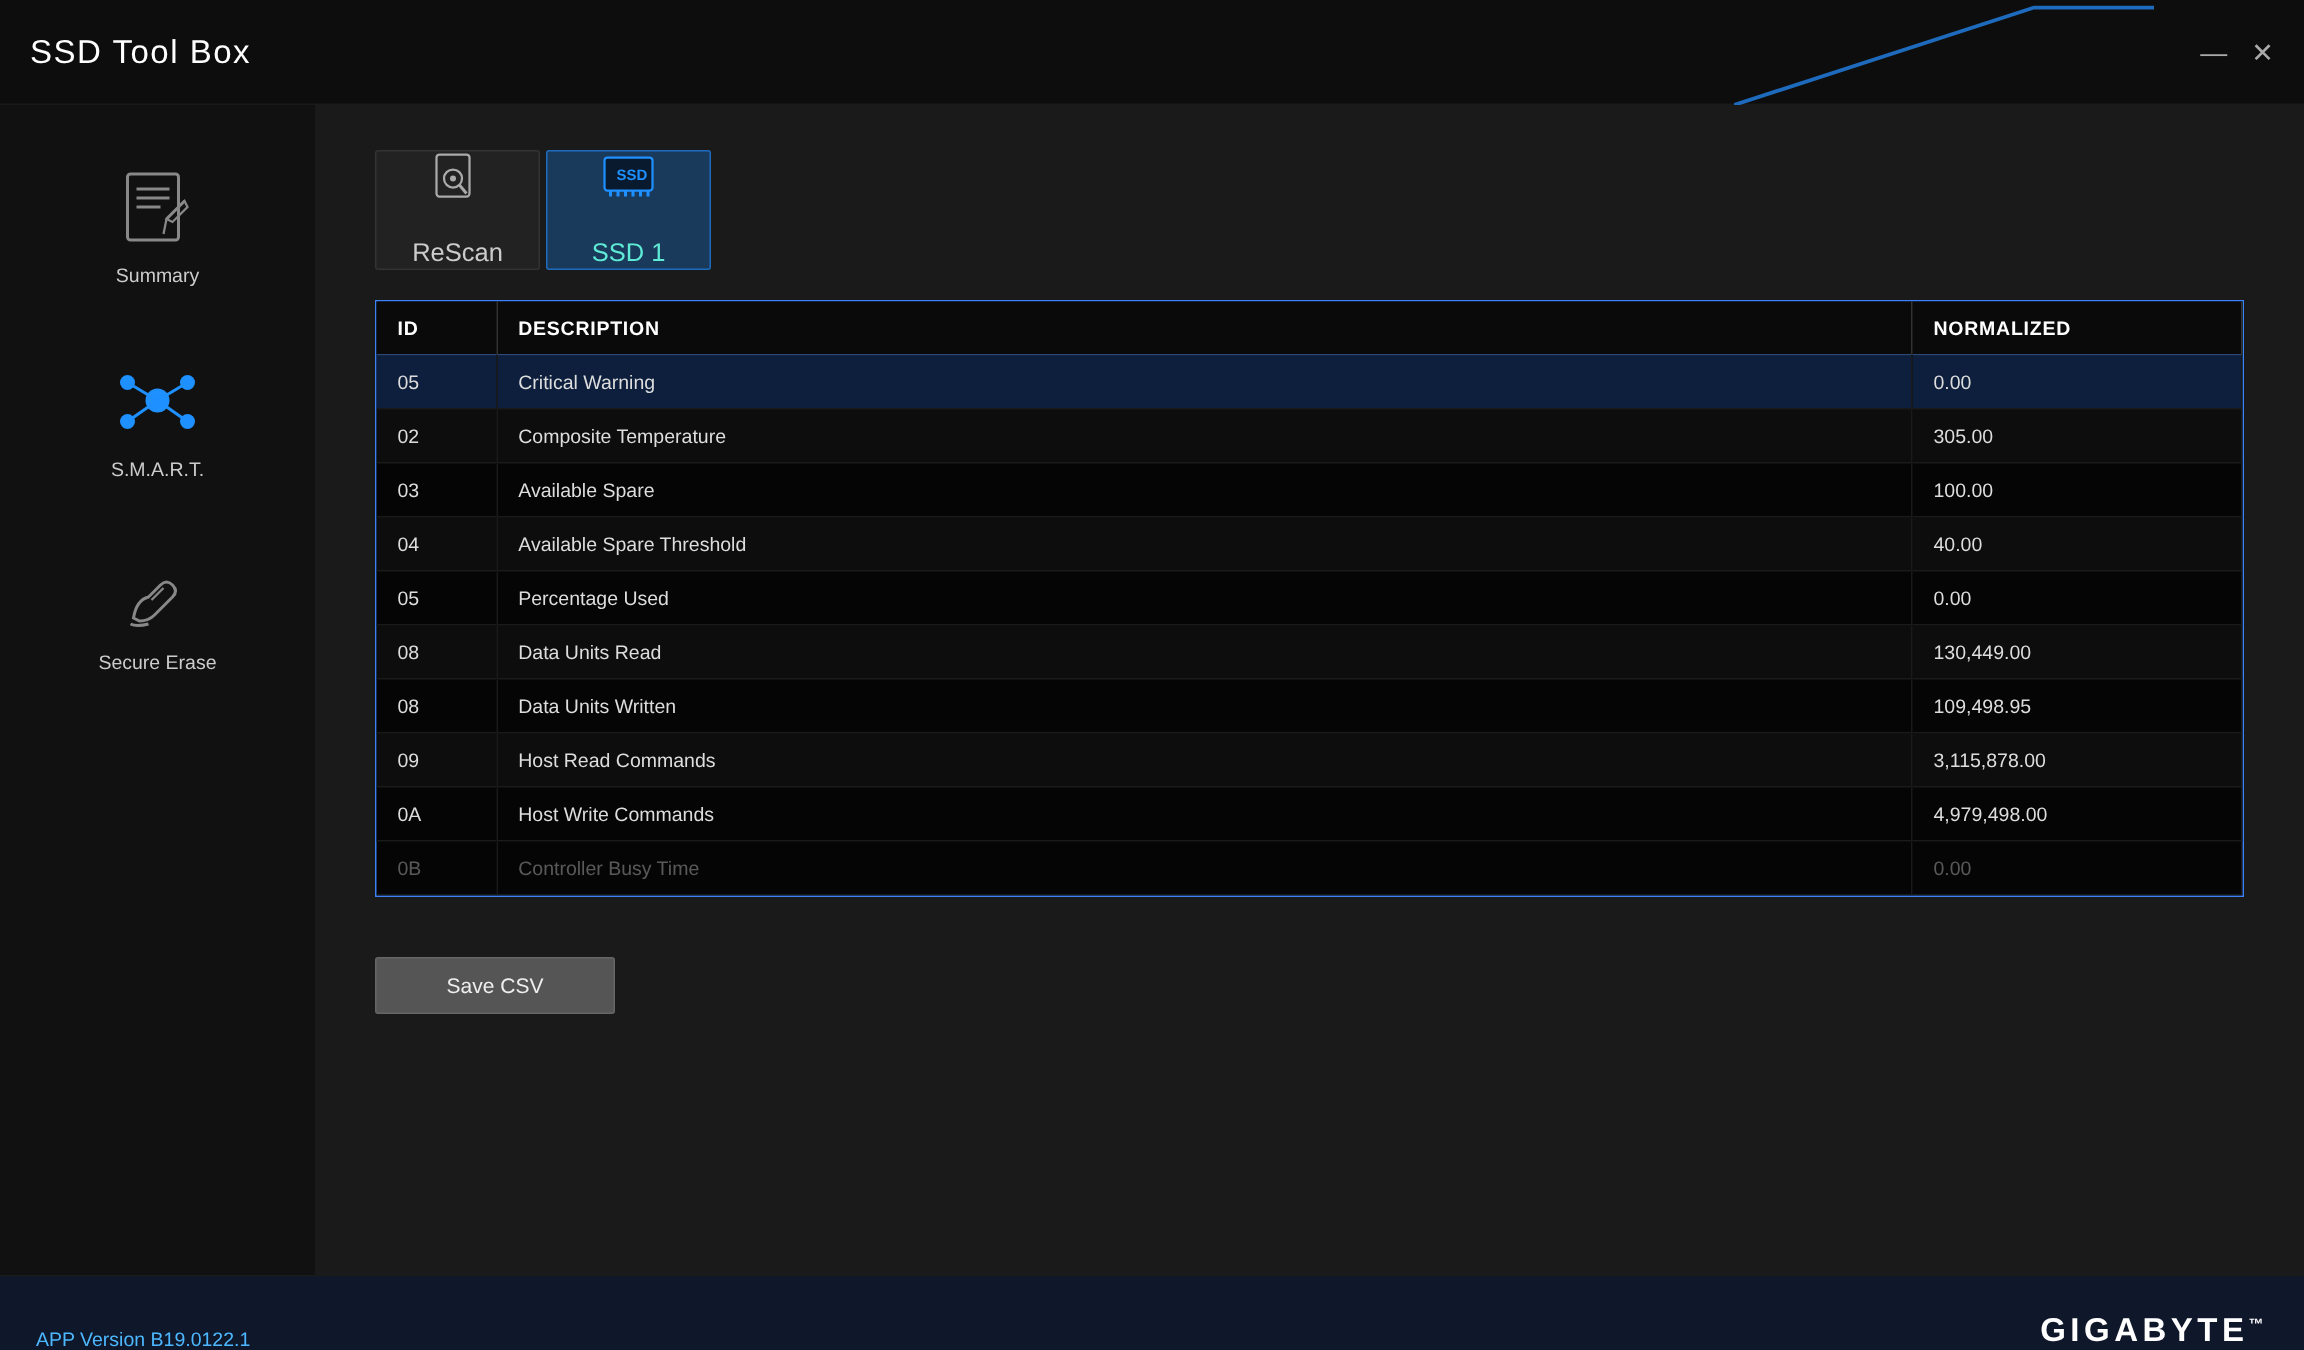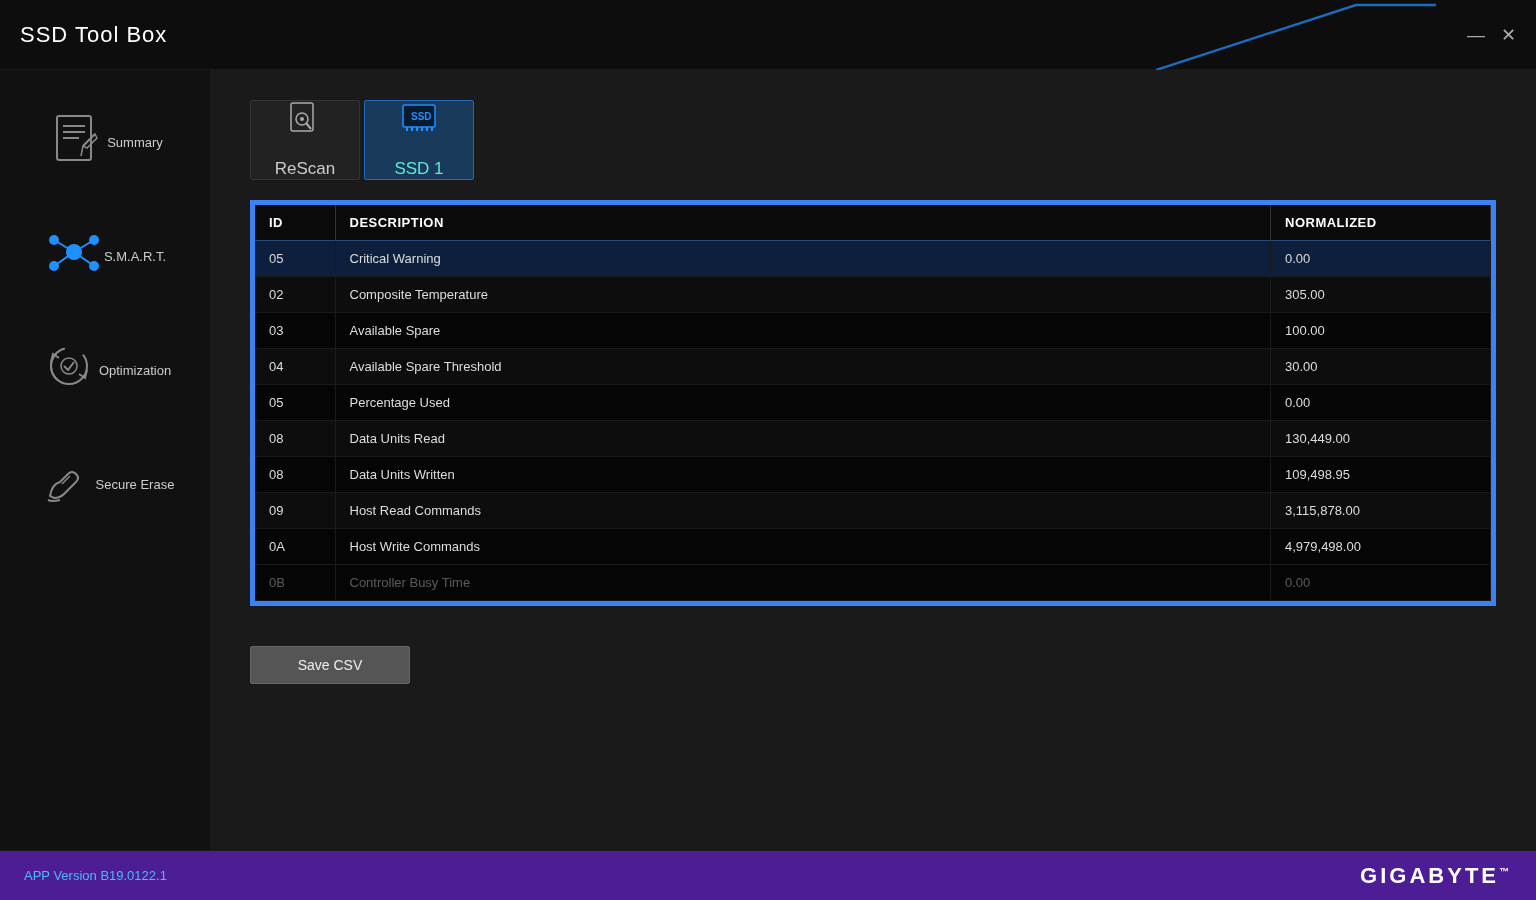--- a/index.html
+++ b/index.html
@@ -79,20 +79,21 @@
       display: flex;
       flex-direction: column;
       align-items: center;
       padding-top: 20px;
       gap: 10px;
       flex-shrink: 0;
     }
 
     .sidebar-item {
       display: flex;
+      flex-direction: column;
       align-items: center;
       justify-content: center;
       width: 160px;
       padding: 18px 10px;
       cursor: pointer;
       border-radius: 4px;
     }
 
     .sidebar-item .icon-wrap {
       width: 60px;
@@ -250,23 +251,23 @@
       width: 160px;
     }
 
     
     .footer {
       position: absolute;
       bottom: 0;
       left: 0;
       right: 0;
       height: 50px;
-      background: #4c1d95;
-      display: flex;
-      align-items: center;
+      background: #0f172a;
+      display: flex;
+      align-items: flex-end;
       justify-content: space-between;
       padding: 0 24px;
       border-top: 1px solid #1a1a1a;
     }
 
     .app-version {
       font-size: 13px;
       color: #aaa;
     }
 
@@ -282,21 +283,21 @@
     }
 
     .brand-logo sup {
       font-size: 10px;
       vertical-align: super;
     }
 
     
     .table-outer {
       position: relative;
-      border: 5px solid #3b82f6;
+      border: 1px solid #3b82f6;
       background: #000;
     }
 
     
     .partial-row {
       opacity: 0.4;
     }
   </style>
 </head>
 <body>
@@ -347,36 +348,20 @@
 
           <circle cx="10" cy="18" r="5" fill="#1e90ff"></circle>
           <circle cx="50" cy="18" r="5" fill="#1e90ff"></circle>
           <circle cx="10" cy="44" r="5" fill="#1e90ff"></circle>
           <circle cx="50" cy="44" r="5" fill="#1e90ff"></circle>
         </svg>
       </div>
       <span class="label">S.M.A.R.T.</span>
     </div>
 
-    <div class="sidebar-item">
-      <div class="icon-wrap">
-        <svg width="52" height="52" viewBox="0 0 52 52" fill="none" xmlns="http://www.w3.org/2000/svg">
-
-          <circle cx="26" cy="26" r="18" stroke="#888" stroke-width="2" fill="none" stroke-dasharray="80 20"></circle>
-          <circle cx="26" cy="26" r="18" stroke="#888" stroke-width="2" fill="none" stroke-dasharray="30 70" stroke-dashoffset="60"></circle>
-
-          <circle cx="26" cy="26" r="8" stroke="#888" stroke-width="1.5" fill="none"></circle>
-          <polyline points="21,26 25,30 31,22" stroke="#888" stroke-width="2" fill="none"></polyline>
-
-          <polyline points="8,22 10,14 16,18" stroke="#888" stroke-width="2" fill="none"></polyline>
-          <polyline points="44,30 42,38 36,34" stroke="#888" stroke-width="2" fill="none"></polyline>
-        </svg>
-      </div>
-      <span class="label">Optimization</span>
-    </div>
 
     <div class="sidebar-item">
       <div class="icon-wrap">
         <svg width="52" height="52" viewBox="0 0 52 52" fill="none" xmlns="http://www.w3.org/2000/svg">
 
           <path d="M10 42 Q12 30 20 28 L28 20 Q32 16 36 20 Q40 24 36 28 L24 40 Q20 44 14 44 Z" stroke="#888" stroke-width="2" fill="none"></path>
           <line x1="22" y1="30" x2="30" y2="22" stroke="#888" stroke-width="1.5"></line>
 
           <path d="M8 46 Q12 48 20 46" stroke="#888" stroke-width="2" fill="none"></path>
         </svg>
@@ -454,21 +439,21 @@
                   <td>305.00</td>
                 </tr>
                 <tr>
                   <td>03</td>
                   <td>Available Spare</td>
                   <td>100.00</td>
                 </tr>
                 <tr>
                   <td>04</td>
                   <td>Available Spare Threshold</td>
-                  <td>30.00</td>
+                  <td>40.00</td>
                 </tr>
                 <tr>
                   <td>05</td>
                   <td>Percentage Used</td>
                   <td>0.00</td>
                 </tr>
                 <tr>
                   <td>08</td>
                   <td>Data Units Read</td>
                   <td>130,449.00</td>

